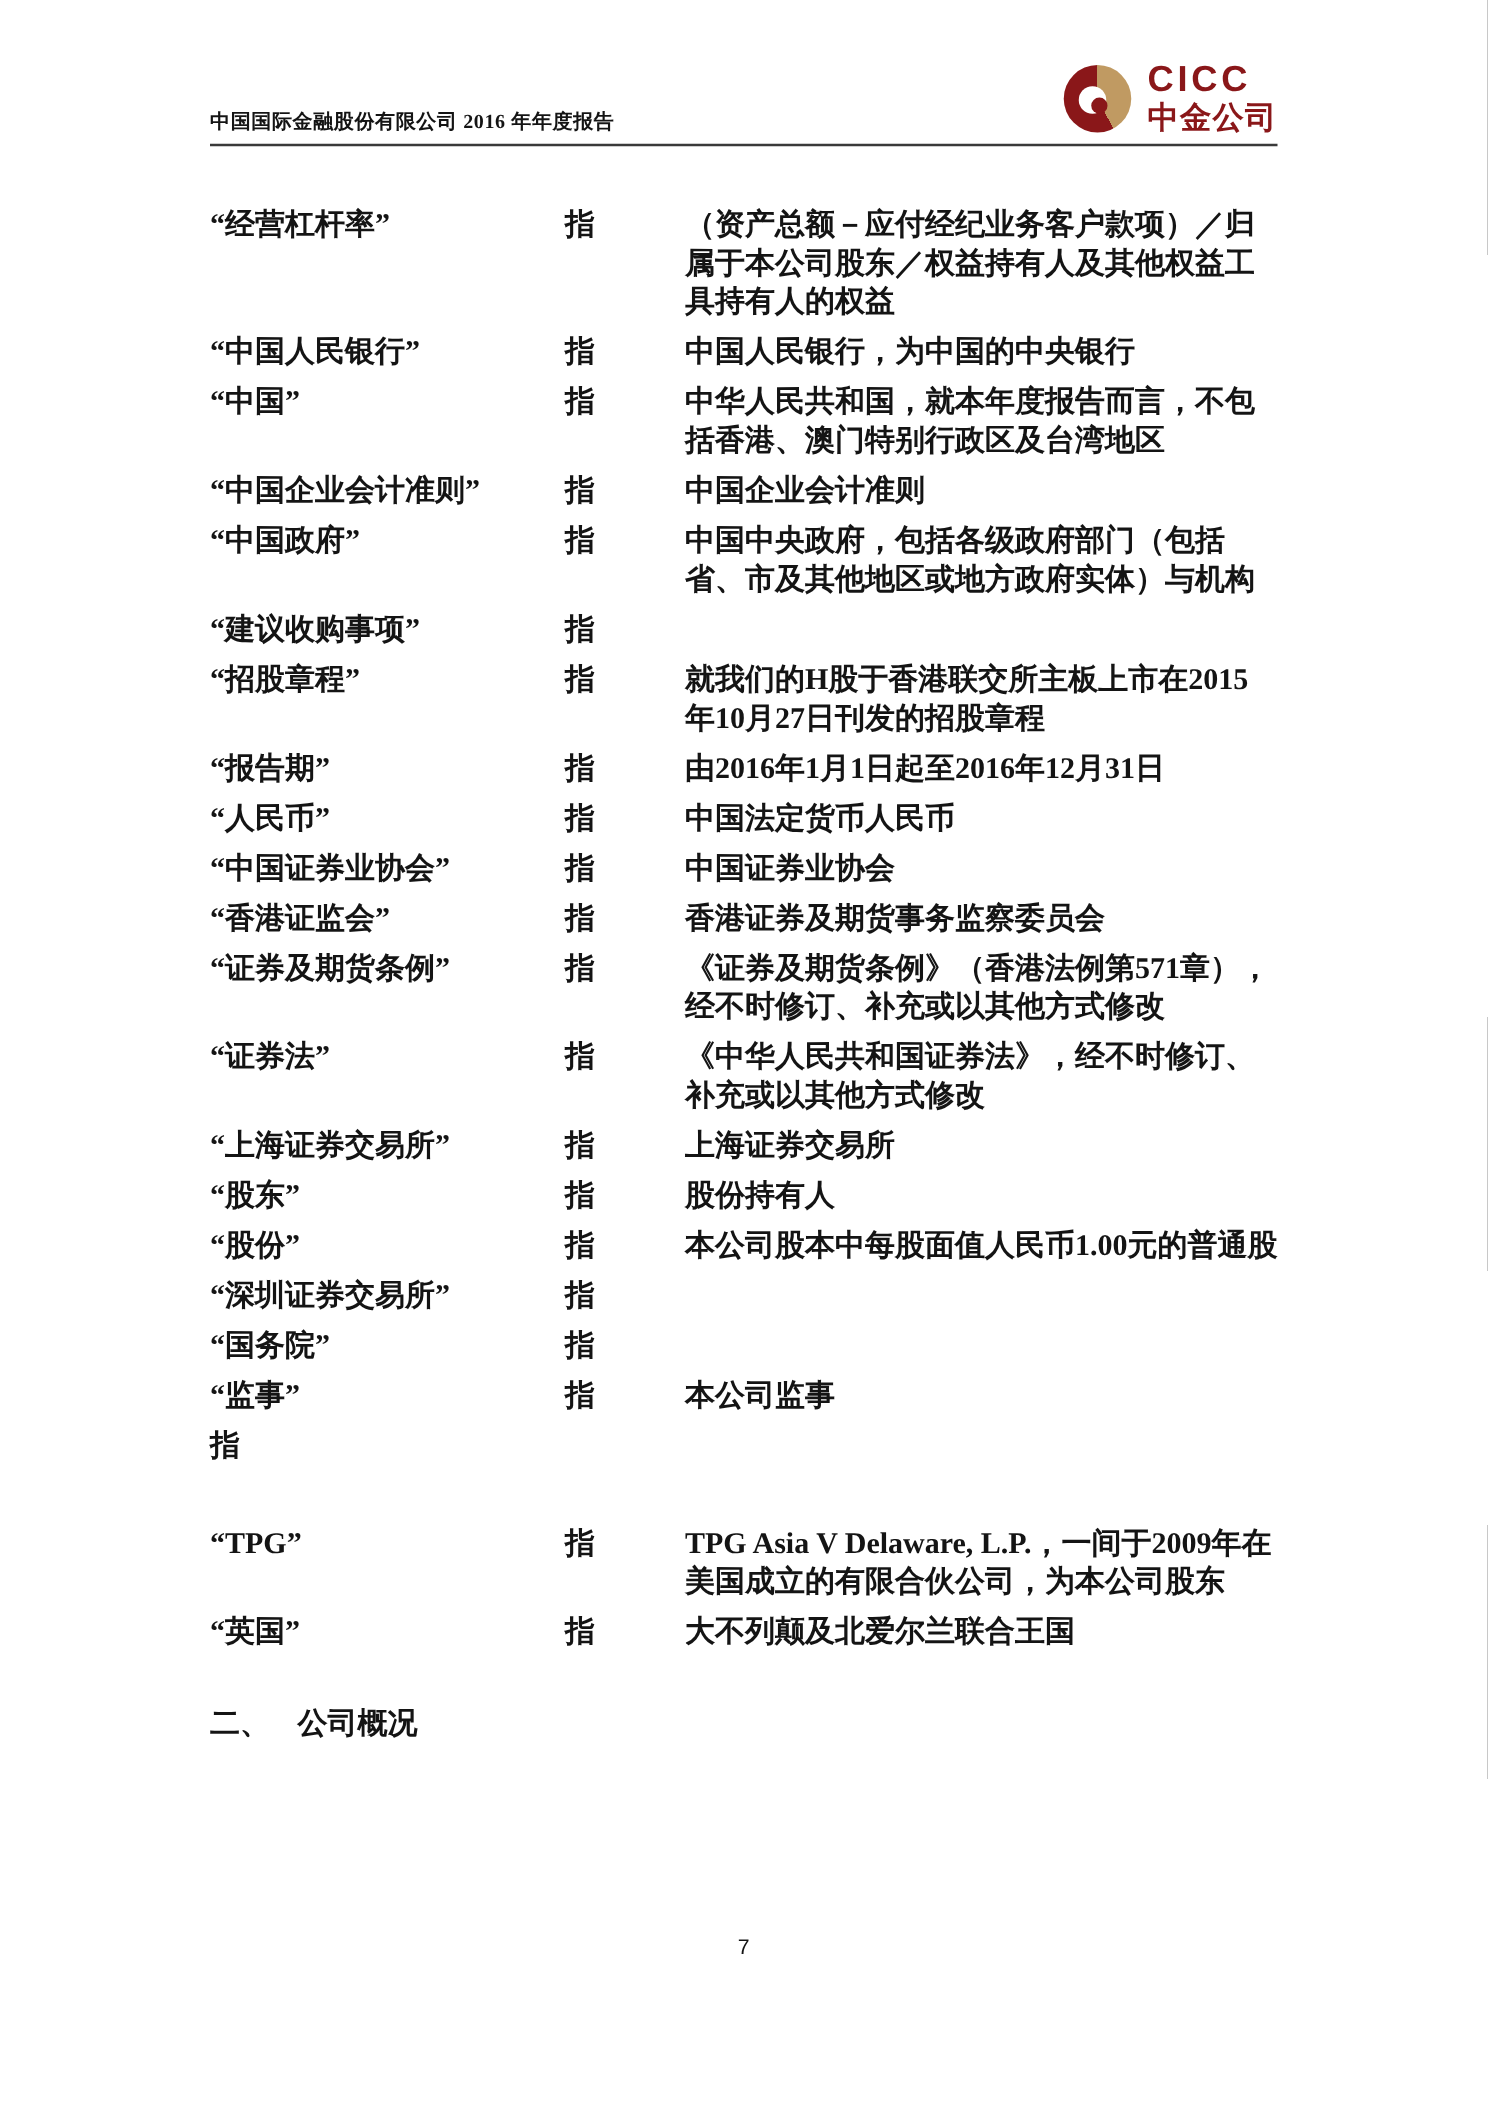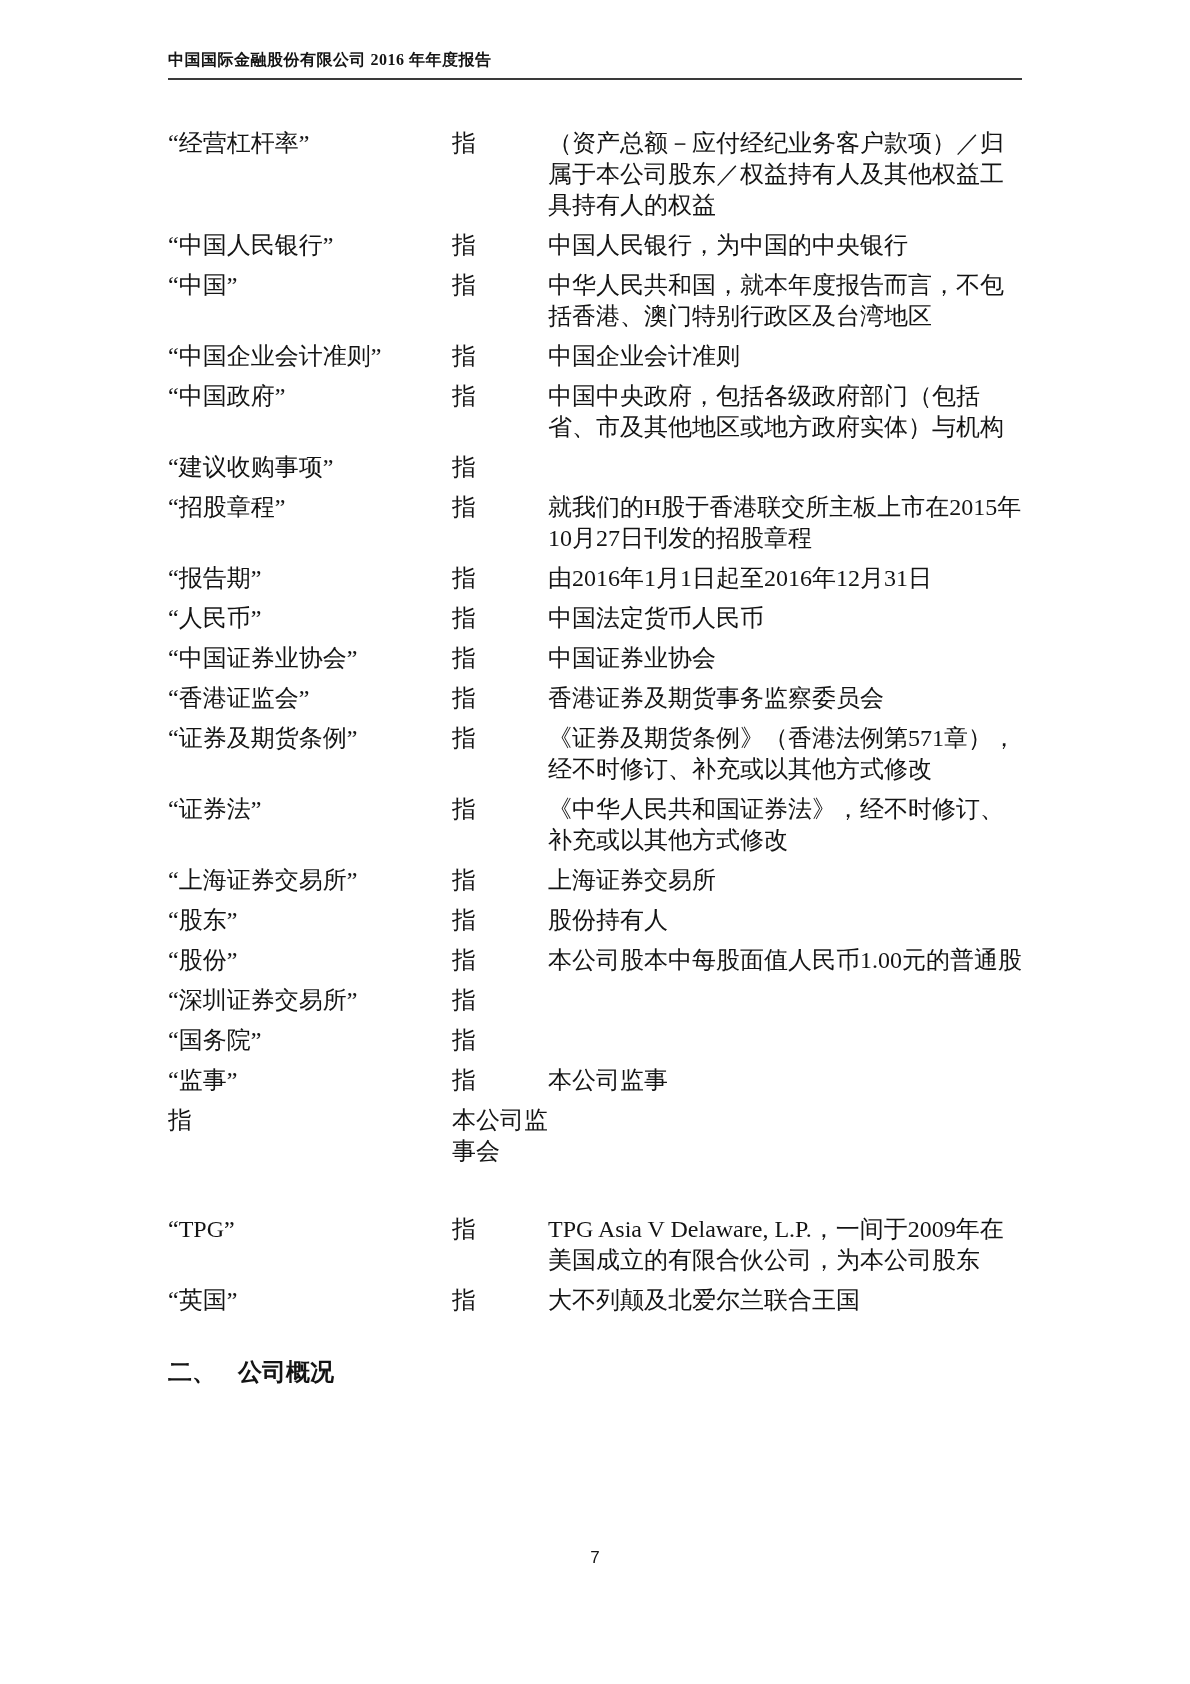--- a/index.html
+++ b/index.html
@@ -43,21 +43,21 @@
   }
   .logo-zh {
     font-weight:bold; font-size:25px; letter-spacing:1px; color:var(--maroon);
     margin-top:3px;
   }
 
   
   .def-list { margin-top:48px; }
   .def-row {
     display:grid; grid-template-columns:284px 96px 1fr;
-    font-size:24px; line-height:31px; margin-bottom:9px;
+    font-size:24px; line-height:31px; margin-bottom:9px;font-weight:bold;
   }
   .def-row.gap-above { margin-top:47px; }
   .def-term { white-space:nowrap; }
   .def-means { }
   .def-text { }
 
   
   .section-heading {
     margin-top:40px; font-size:24px; font-weight:bold;
     display:flex; align-items:baseline;
@@ -73,20 +73,31 @@
 </style>
 </head>
 <body>
 
 <div class="page" style="--maroon: #8a1719; --gold: #c09a62;">
   <div class="content">
 
     <header class="header-bar">
       <div class="header-title">中国国际金融股份有限公司 2016 年年度报告</div>
 
+      <div class="logo">
+        <div class="logo-mark">
+          <span class="logo-ring"></span>
+          <span class="logo-hole"></span>
+          <span class="logo-dot"></span>
+        </div>
+        <div class="logo-text">
+          <span class="logo-en">CICC</span>
+          <span class="logo-zh">中金公司</span>
+        </div>
+      </div>
     </header>
 
     <main>
       <div class="def-list" id="def-list">
           <div class="def-row">
             <div class="def-term">“经营杠杆率”</div>
             <div class="def-means">指</div>
             <div class="def-text">（资产总额－应付经纪业务客户款项）／归属于本公司股东／权益持有人及其他权益工具持有人的权益</div>
           </div>
           <div class="def-row">
@@ -171,21 +182,20 @@
             <div class="def-term">“国务院”</div>
             <div class="def-means">指</div>
           </div>
           <div class="def-row">
             <div class="def-term">“监事”</div>
             <div class="def-means">指</div>
             <div class="def-text">本公司监事</div>
           </div>
           <div class="def-row">
             <div class="def-means">指</div>
-            <div class="def-text">本公司监事会</div>
           </div>
           <div class="def-row gap-above">
             <div class="def-term">“TPG”</div>
             <div class="def-means">指</div>
             <div class="def-text">TPG Asia V Delaware, L.P.，一间于2009年在美国成立的有限合伙公司，为本公司股东</div>
           </div>
           <div class="def-row">
             <div class="def-term">“英国”</div>
             <div class="def-means">指</div>
             <div class="def-text">大不列颠及北爱尔兰联合王国</div>

